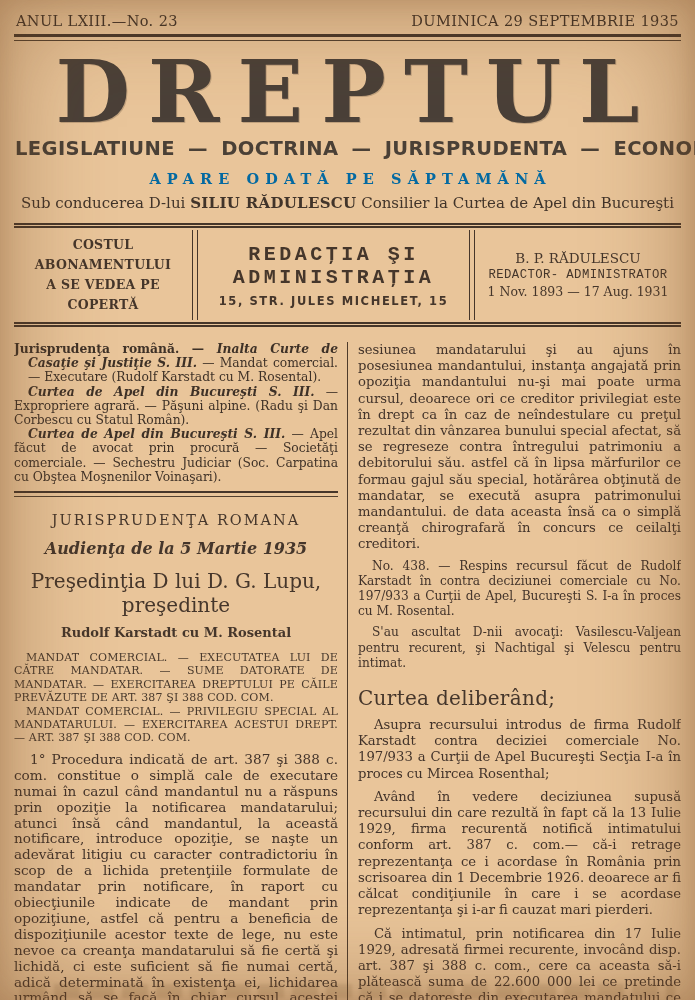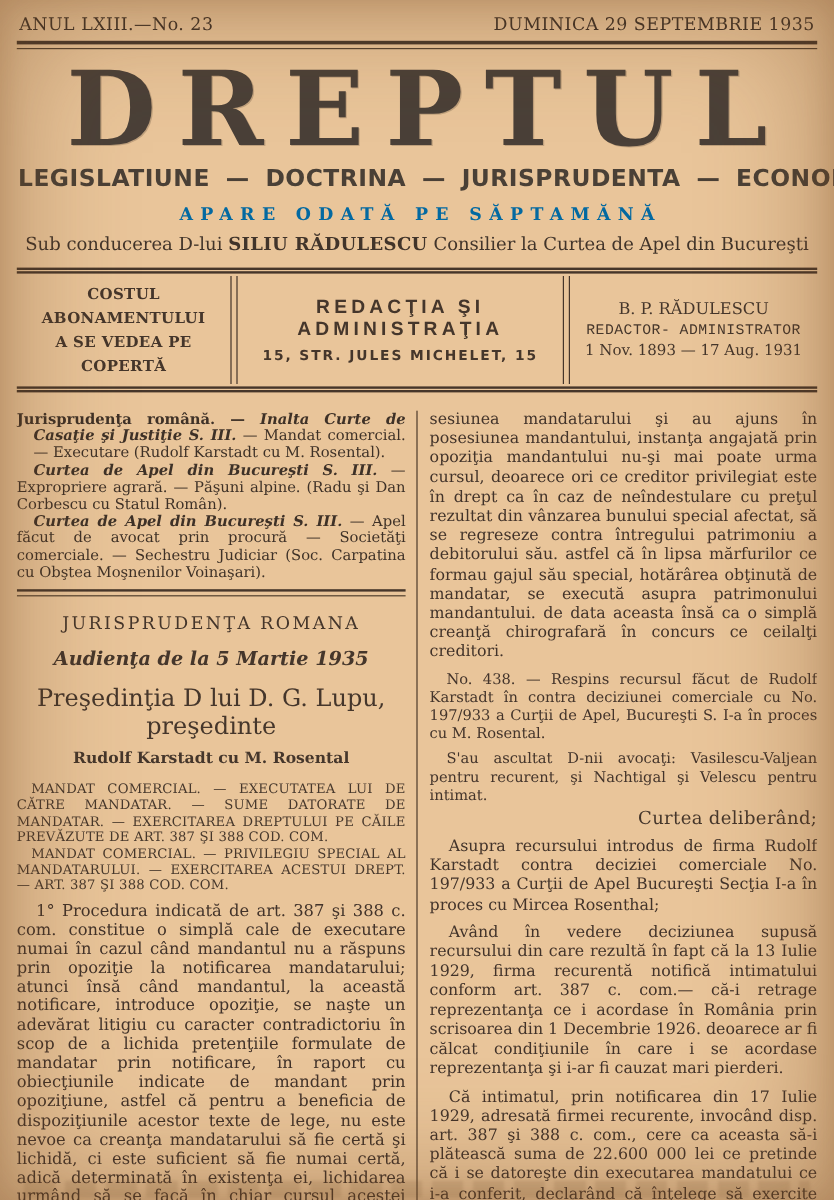--- a/index.html
+++ b/index.html
@@ -35,22 +35,22 @@
     letter-spacing:.42em;text-indent:.42em;color:#0369a1;}
   .direction{margin-top:7px;text-align:center;font-size:15px;color:#41342a;}
   .direction b{letter-spacing:.3px;}
   
   .infobox{margin:11px 14px 0 14px;display:flex;align-items:stretch;
     border-top:5px double #46362a;border-bottom:5px double #46362a;}
   .ibcell{display:flex;flex-direction:column;justify-content:center;text-align:center;padding:7px 6px;}
   .vsep{width:4px;border-left:1.5px solid #46362a;border-right:1.5px solid #46362a;margin:2px 0;}
   .ib-cost{width:166px;font-size:12.5px;font-weight:bold;line-height:1.6;letter-spacing:.3px;}
   .ib-office{flex:1;}
-  .ib-office .l1{font-family:Liberation Sans, sans-serif;font-weight:bold;
-    font-size:16px;letter-spacing:3.5px;}
+  .ib-office .l1{font-family:Liberation Mono, monospace;font-weight:bold;
+    font-size:20px;letter-spacing:3.5px;}
   .ib-office .l2{font-family:"DejaVu Sans","Liberation Sans",sans-serif;font-weight:bold;
     font-size:11.5px;letter-spacing:1.6px;margin-top:5px;}
   .ib-editor{width:194px;font-size:13.5px;line-height:1.35;}
   .ib-editor .l2{font-size:12.3px;letter-spacing:.4px;font-family:Liberation Mono, monospace;}
   .ib-editor .l3{font-size:12.5px;}
   
   .columns{display:flex;margin:15px 14px 0 14px;height:712px;overflow:hidden;}
   .col{overflow:hidden;}
   .col-left{width:333px;padding-right:9px;box-sizing:border-box;}
   .col-right{flex:1;padding-left:10px;border-left:1.3px solid #4e3b2a;box-sizing:border-box;}
@@ -70,21 +70,21 @@
   .h-parties{margin:8px 0 0 0;text-align:center;font-size:13px;font-weight:bold;}
   .rubric{margin:11px 0 0 0;font-size:11px;line-height:13.4px;text-align:justify;
     text-indent:12px;letter-spacing:.15px;color:#47382c;}
   .rubric + .rubric{margin-top:0;}
   
   .body{margin:7px 0 0 0;font-size:13.6px;line-height:15.9px;text-align:justify;color:#42332a;}
   .indent{text-indent:16px;}
   .col-right .body{font-size:13.2px;line-height:16.2px;}
   .cont{margin-top:0;}
   .note{margin:6px 0 0 0;font-size:12.2px;line-height:15.2px;text-align:justify;text-indent:14px;color:#43342b;}
-  .deliberation{margin:2px 0 5px 0;text-align:right;font-size:15px;letter-spacing:.3px;}
+  .deliberation{margin:15px 0 5px 0;text-align:left;font-size:20px;letter-spacing:.3px;}
   
   .ghost{position:absolute;left:20px;right:20px;bottom:2px;height:14px;pointer-events:none;opacity:.14;
     background:repeating-linear-gradient(to right,#6b4a28 0 26px,transparent 26px 34px);filter:blur(1.4px);}
 </style>
 </head>
 <body>
 
 <div class="page">
 
   <div class="topline">

